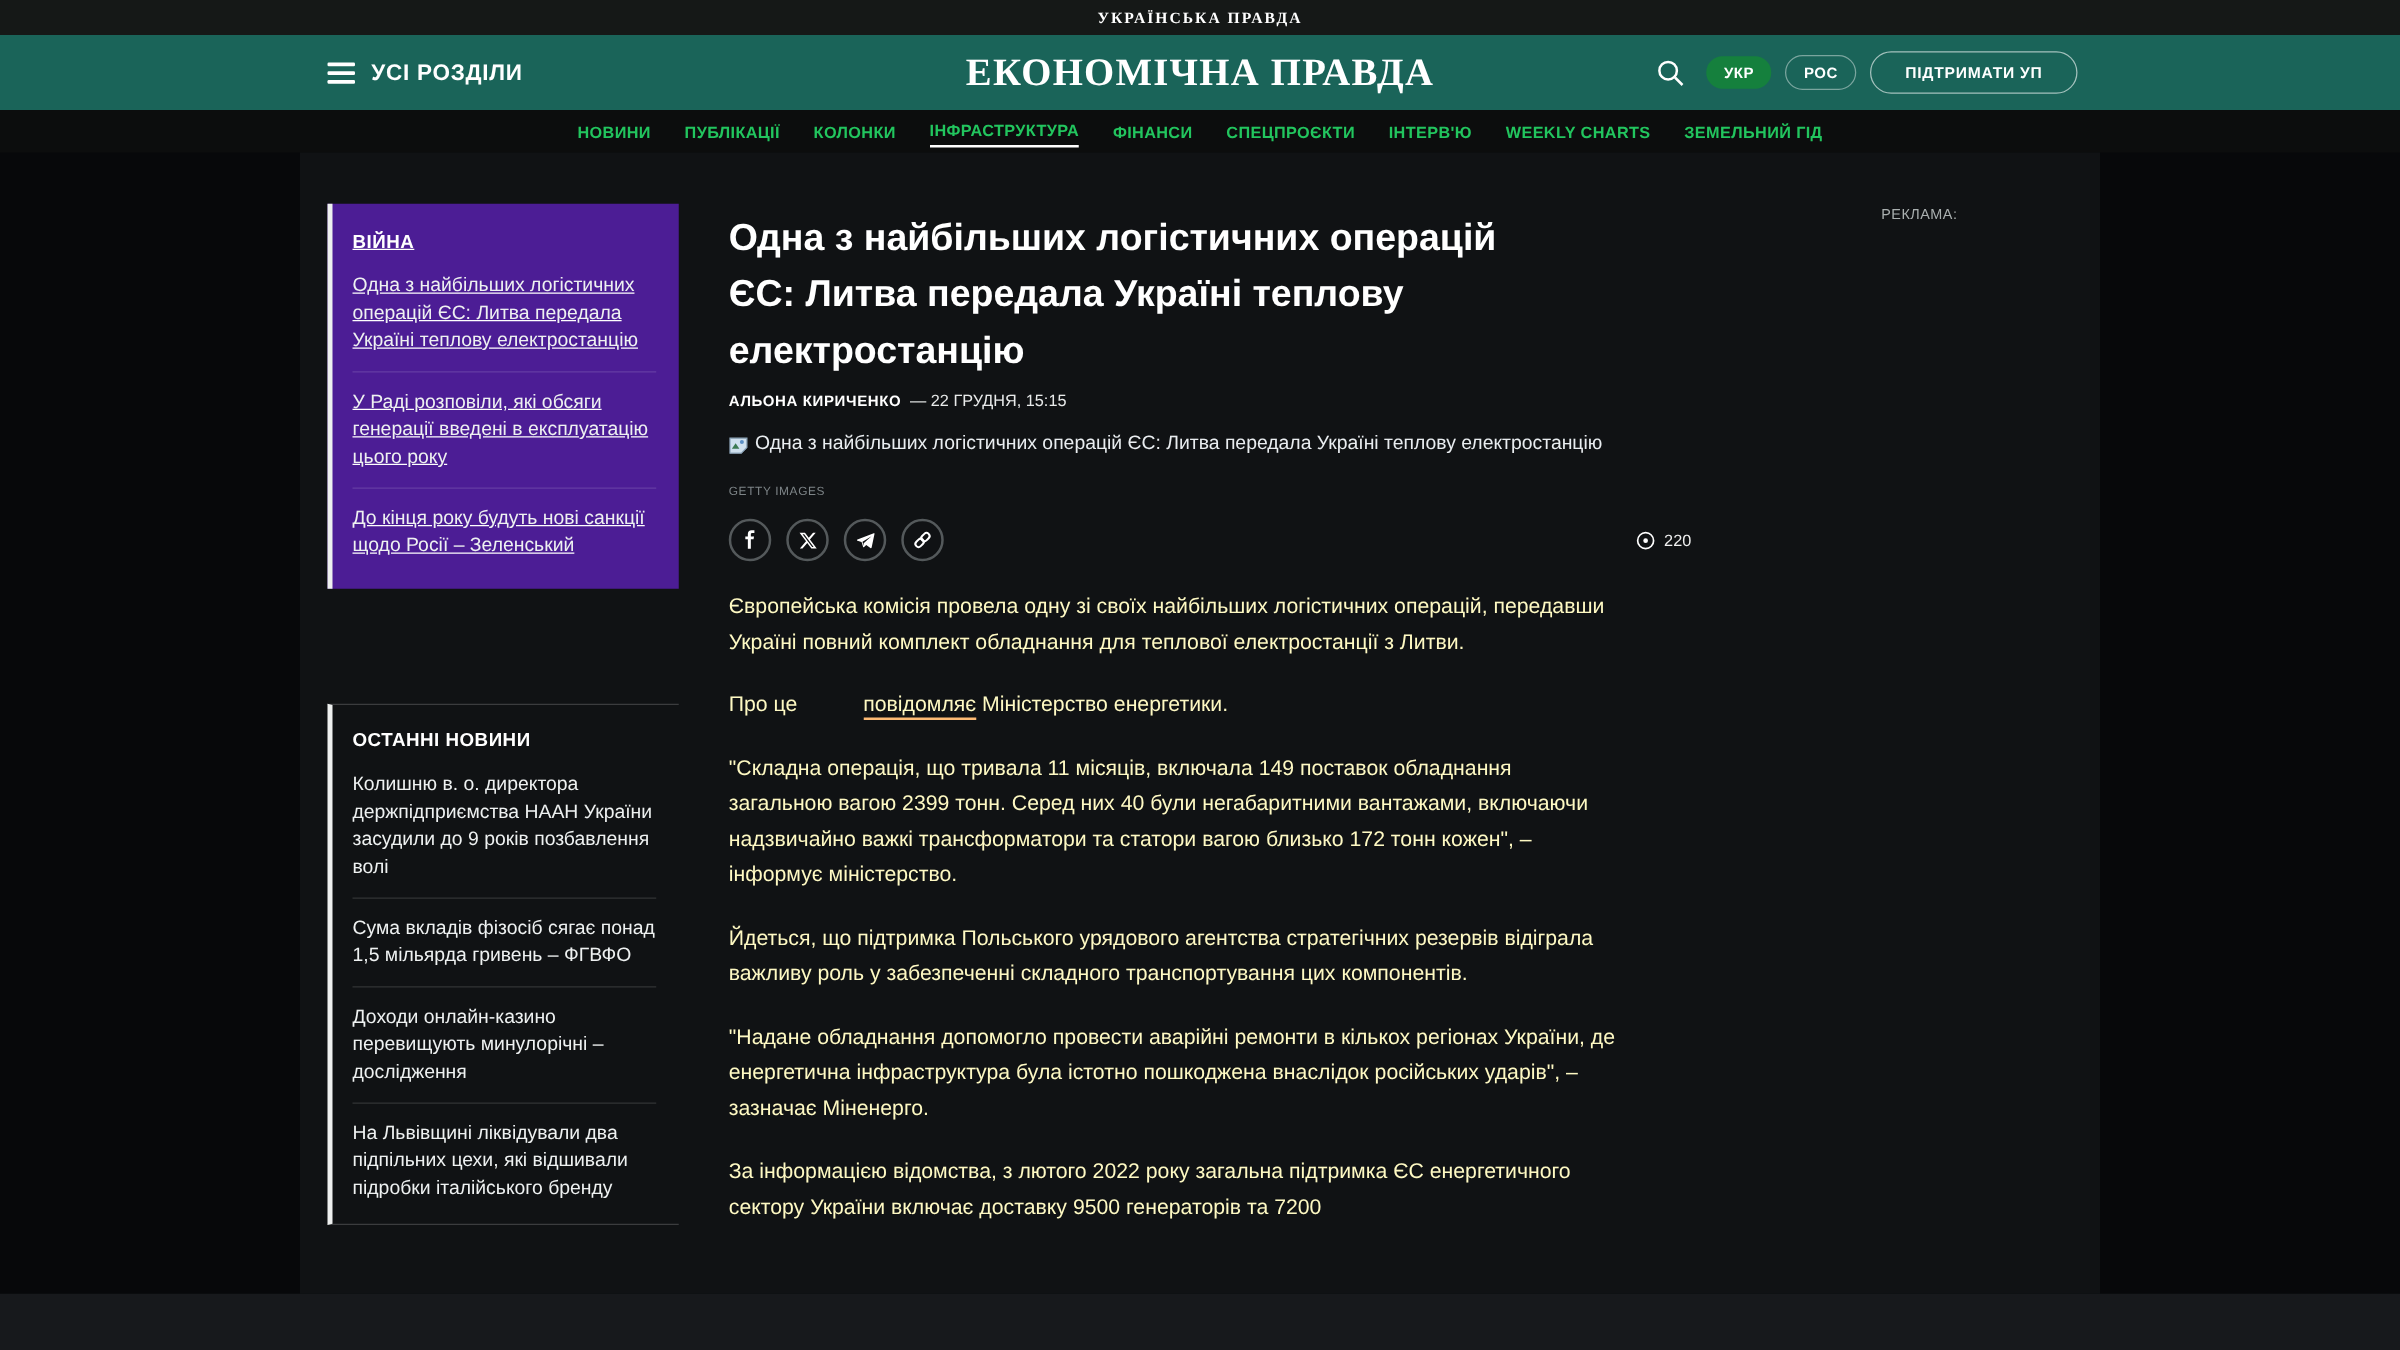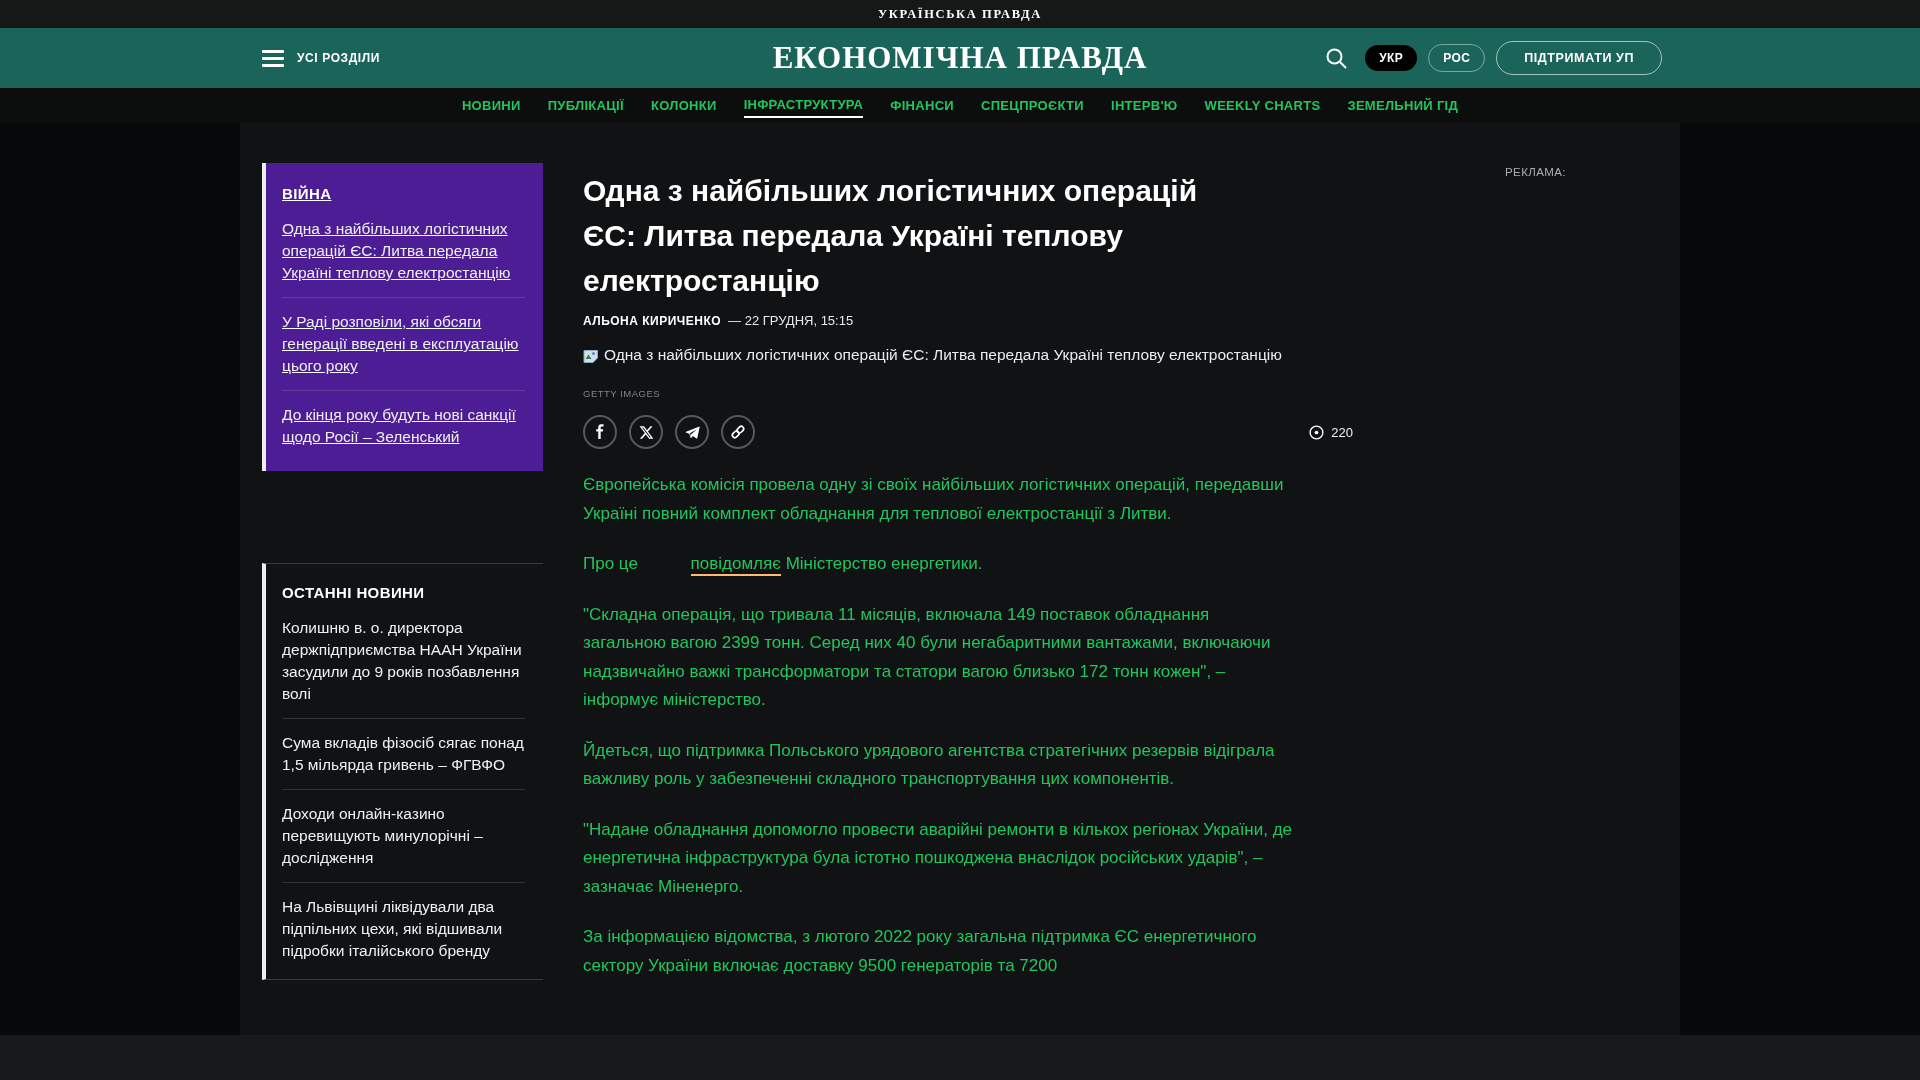--- a/index.html
+++ b/index.html
@@ -11,27 +11,27 @@
   }
   
   .topbar { height:28px; background:#151817; display:flex; align-items:center; justify-content:center; }
   .topbar-brand { font-family:"Liberation Serif", serif; font-weight:bold; font-size:12.5px; letter-spacing:1.6px; color:#fff; }
 
   
   .header { height:60px; background:#1a6459; position:relative; }
   .header-left { position:absolute; left:262px; top:0; height:60px; display:flex; align-items:center; gap:13px; cursor:pointer; }
   .burger { display:flex; flex-direction:column; gap:4px; }
   .burger span { display:block; width:22px; height:3px; background:#fff; border-radius:1px; }
-  .menu-label { font-size:12px; font-weight:bold; letter-spacing:.6px; }
+  .menu-label { font-size:18px; font-weight:bold; letter-spacing:.6px; }
   .logo { position:absolute; left:50%; top:50%; transform:translate(-50%,-50%);
     font-family:"Liberation Serif", serif; font-weight:bold; font-size:31px; letter-spacing:1px; white-space:nowrap; }
   .header-right { position:absolute; right:258px; top:0; height:60px; display:flex; align-items:center; gap:11px; }
   .search-btn { display:flex; align-items:center; margin-right:6px; cursor:pointer; }
   .pill { font-size:12px; font-weight:bold; letter-spacing:.4px; padding:6px 14px; border-radius:15px; cursor:pointer; }
-  .pill-active { background:#000000; color:#fff; }
+  .pill-active { background:#15803d; color:#fff; }
   .pill-ghost { border:1px solid rgba(255,255,255,.42); color:#fff; }
   .support-btn { border:1.5px solid rgba(255,255,255,.6); border-radius:19px; padding:9px 27px;
     font-size:12.5px; font-weight:bold; letter-spacing:.6px; cursor:pointer; }
 
   
   .nav { height:34px; background:#0c0d0d; display:flex; align-items:center; justify-content:center; gap:27px; }
   .nav-item { font-size:13px; font-weight:bold; letter-spacing:.3px; color:#22c55e; cursor:pointer; padding:4px 0; }
   .nav-item.active { border-bottom:2px solid #fff; }
 
   
@@ -53,21 +53,21 @@
   .byline { margin-top:10px; font-size:13px; display:flex; align-items:baseline; gap:7px; }
   .author { color:#ffffff; font-weight:bold; font-size:12px; letter-spacing:.5px; cursor:pointer; }
   .pubdate { color:#e8eaea; }
   .img-alt-row { margin-top:18px; display:flex; align-items:flex-start; gap:5px; font-size:15.5px; color:#e9edf0; }
   .img-credit { margin-top:24px; font-size:9.5px; color:#7e8588; letter-spacing:.5px; }
   .share-row { margin-top:16px; display:flex; align-items:center; justify-content:space-between; width:770px; }
   .share-group { display:flex; gap:12px; }
   .share-circle { width:34px; height:34px; border-radius:50%; border:2px solid #54595b;
     display:flex; align-items:center; justify-content:center; cursor:pointer; }
   .views { display:flex; align-items:center; gap:6px; font-size:13px; color:#f0f0f0; }
-  .article p { font-size:17px; line-height:28.5px; margin:22px 0 0; color:#22c55e; max-width:712px; }
+  .article p { font-size:17px; line-height:28.5px; margin:22px 0 0; color:#fef9c3; max-width:712px; }
   .inline-link { border-bottom:2px solid #fdba74; padding-bottom:1px; cursor:pointer;margin-left:48px; }
 
   .ad-label { position:absolute; left:1265px; top:44px; font-size:11.5px; color:#a9afaf; letter-spacing:.4px; }
 
   .footer { position:absolute; top:1035px; left:0; width:1920px; height:45px; background:#17191c; }
 </style>
 </head>
 <body>
 
 <div class="topbar">

